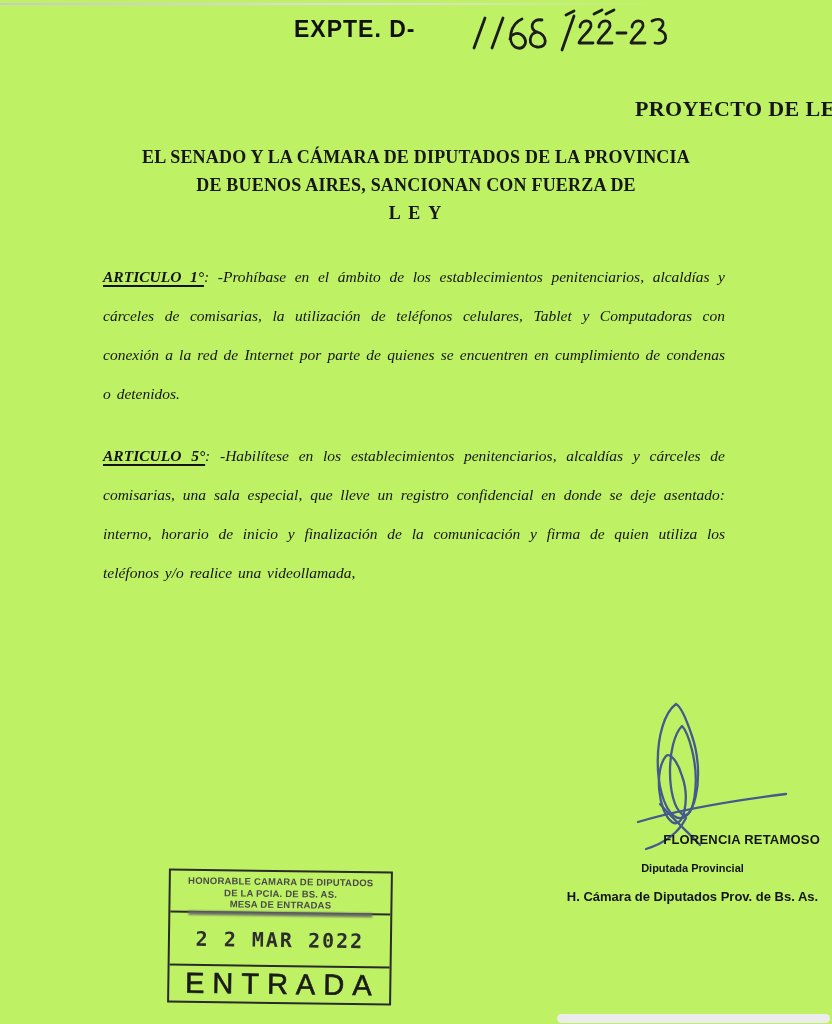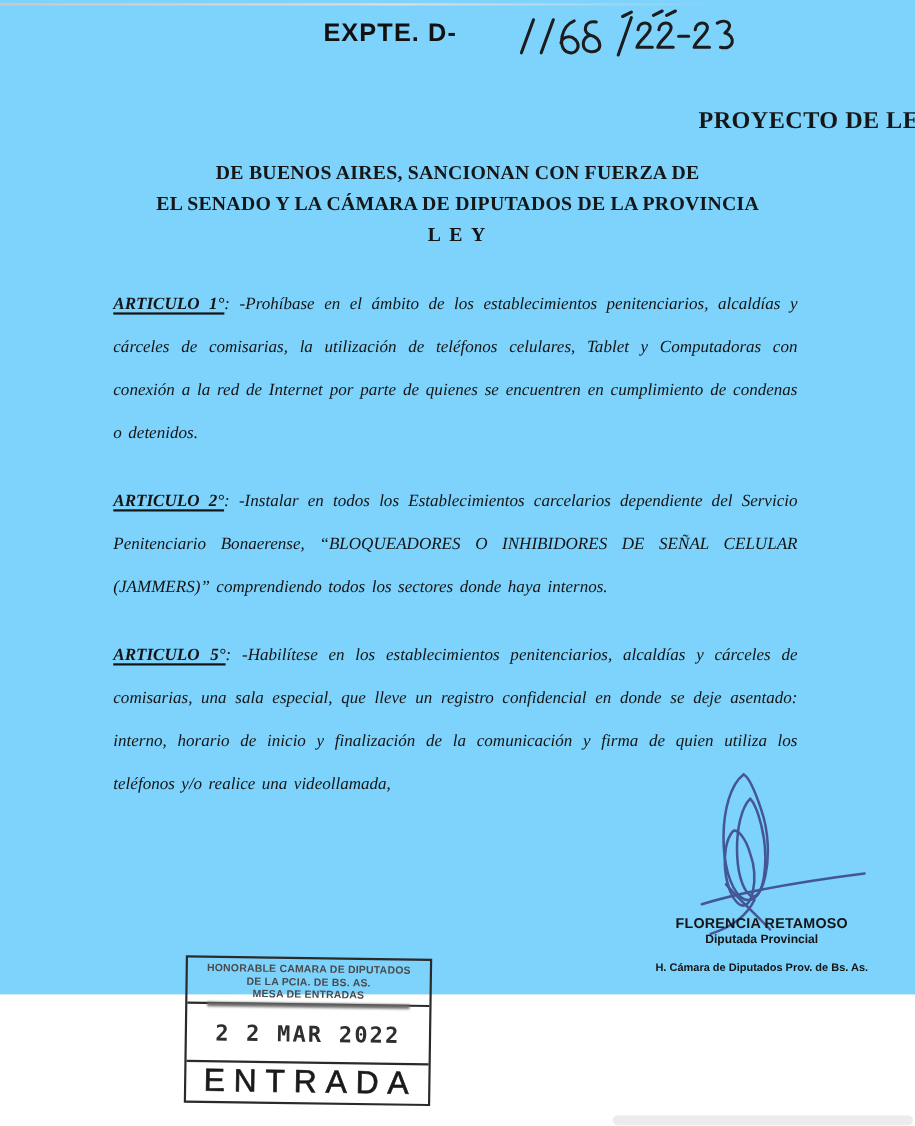--- a/index.html
+++ b/index.html
@@ -1,17 +1,17 @@
 <!DOCTYPE html>
 <html><head>
 <meta charset="utf-8">
 <style>
   html,body{margin:0;padding:0;}
   body{width:832px;height:1024px;background:#ffffff;font-family:"Liberation Serif",serif;color:#161616;overflow:hidden;}
-  .page{position:relative;width:832px;height:904px;background:#7dd3fc;}
+  .page{position:relative;width:832px;height:1024px;background:#bef264;}
 
   
   .scan-line-top{position:absolute;top:3px;left:0;width:658px;height:2px;
     background:linear-gradient(to right,#c9c9c9,#dedede 55%,rgba(255,255,255,0));}
   .bottom-shadow-bar{position:absolute;left:557px;top:1014px;width:273px;height:9px;
     border-radius:5px;background:#ececec;}
 
   
   .expte-row{position:absolute;top:16px;left:294px;white-space:nowrap;}
   .expte-label{font-family:"Liberation Sans",sans-serif;font-weight:700;font-size:23px;
@@ -30,23 +30,23 @@
     line-height:39px;text-align:justify;word-spacing:2px;color:#141414;font-style:italic;}
   .article{margin:0 0 23px 0;}
   .article-label{font-weight:700;text-decoration:underline;text-underline-offset:3px;
     text-decoration-thickness:1.5px;}
   .article.bold-body{font-weight:700;}
 
   
   .sig-scribble{position:absolute;left:618px;top:698px;}
   .sig-block{position:absolute;left:565px;top:833px;width:255px;text-align:center;
     font-family:"Liberation Sans",sans-serif;font-weight:700;color:#141414;line-height:1;}
-  .sig-name{font-size:13px;letter-spacing:.2px;margin-bottom:3px;}
+  .sig-name{font-size:13px;letter-spacing:.2px;margin-bottom:17px;text-align:right;}
   .sig-title{font-size:11px;margin-bottom:16px;}
-  .sig-chamber{font-size:10px;}
+  .sig-chamber{font-size:13px;}
 
   
   .stamp{position:absolute;left:168px;top:870px;width:224px;height:134px;
     border:2px solid #2a2a2a;transform:rotate(0.8deg);
     font-family:"Liberation Sans",sans-serif;color:#3d3d3d;box-sizing:border-box;}
   .stamp-header{height:42px;border-bottom:2px solid #2a2a2a;text-align:center;
     padding-top:4px;box-sizing:border-box;font-size:9.5px;font-weight:700;line-height:11.5px;
     letter-spacing:.2px;color:#4a4a4a;}
   .stamp-smudge{width:84%;height:4px;margin:1px auto 0;background:#6a6a6a;filter:blur(1.2px);}
   .stamp-date{height:53px;border-bottom:2px solid #2a2a2a;display:flex;align-items:center;
@@ -84,29 +84,28 @@
           <path d="M170 21 C171 13 182 13 181 20 C180 26 171 30 169 37 L183 37"></path>
           <path d="M190 15 C199 10 206 17 197 24 C207 26 206 40 193 37"></path>
         </g>
       </svg>
     </span>
   </div>
 
   <div class="doc-title">PROYECTO DE LEY</div>
 
   <div class="preamble">
+    <div>EL SENADO Y LA CÁMARA DE DIPUTADOS DE LA PROVINCIA</div>
     <div>DE BUENOS AIRES, SANCIONAN CON FUERZA DE</div>
-    <div>EL SENADO Y LA CÁMARA DE DIPUTADOS DE LA PROVINCIA</div>
     <div class="ley-line">L E Y</div>
   </div>
 
   <div class="body-col">
     <p class="article"><span class="article-label">ARTICULO 1°</span><span>: -Prohíbase en el ámbito de los establecimientos penitenciarios, alcaldías y cárceles de comisarias, la utilización de teléfonos celulares, Tablet y Computadoras con conexión a la red de Internet por parte de quienes se encuentren en cumplimiento de condenas o detenidos.</span></p>
 
-    <p class="article"><span class="article-label">ARTICULO 2°</span><span>: -Instalar en todos los Establecimientos carcelarios dependiente del Servicio Penitenciario Bonaerense, “BLOQUEADORES O INHIBIDORES DE SEÑAL CELULAR (JAMMERS)” comprendiendo todos los sectores donde haya internos.</span></p>
 
     <p class="article"><span class="article-label">ARTICULO 5°</span><span>: -Habilítese en los establecimientos penitenciarios, alcaldías y cárceles de comisarias, una sala especial, que lleve un registro confidencial en donde se deje asentado: interno, horario de inicio y finalización de la comunicación y firma de quien utiliza los teléfonos y/o realice una videollamada,</span></p>
 
   </div>
 
   <div class="sig-scribble">
     <svg width="175" height="155" viewBox="0 0 175 155" fill="none">
       <g stroke="#41518f" stroke-width="2.3" stroke-linecap="round" stroke-linejoin="round" fill="none" opacity="0.95">
         <path d="M58 6 C34 24 34 100 56 118 C76 132 88 78 74 38 C68 20 62 8 58 6"></path>
         <path d="M64 28 C48 44 48 104 64 116 C76 124 82 84 74 52 C70 36 66 30 64 28"></path>

